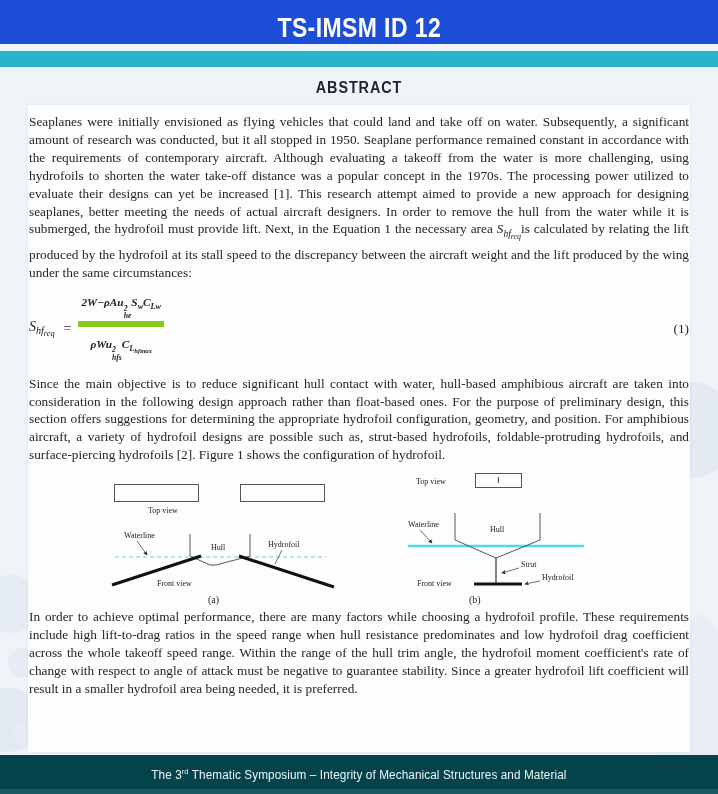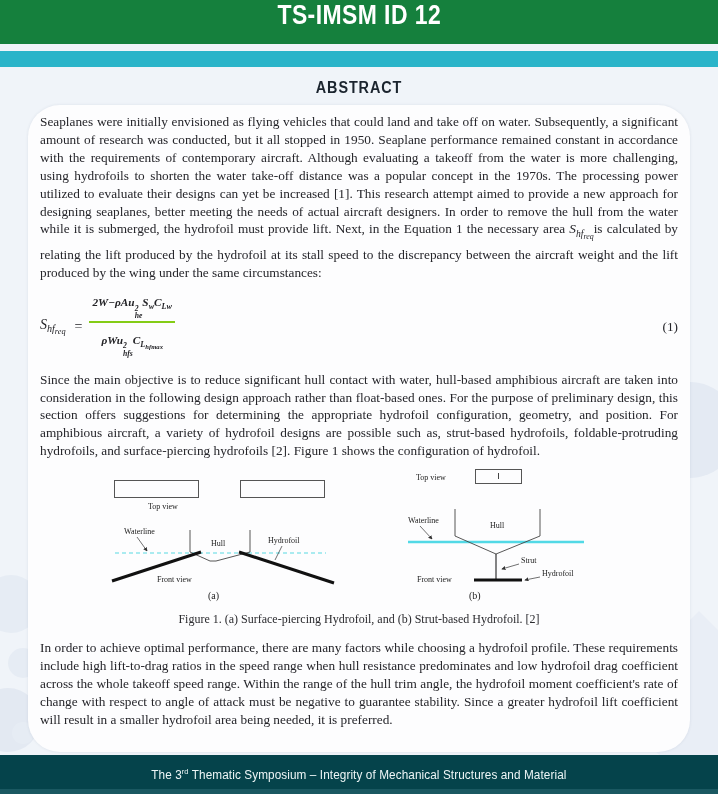--- a/index.html
+++ b/index.html
@@ -3,22 +3,22 @@
 <meta charset="utf-8">
 <style>
   html,body{margin:0;padding:0;}
   body{
     width:718px;height:794px;position:relative;overflow:hidden;
     background:#f0f4f9;
     font-family:"Liberation Serif", serif;
   }
   
   .top-bar{
-    height:44px;background:#15803d;
-    display:flex;align-items:flex-start;justify-content:center;
+    height:44px;background:#1d4ed8;
+    display:flex;align-items:flex-end;justify-content:center;
     position:relative;z-index:2;
   }
   .top-bar .title{
     color:#ffffff;font-family:"Liberation Sans",sans-serif;
     font-weight:700;font-size:27px;letter-spacing:0.5px;
     display:inline-block;transform:scaleX(0.85);
   }
   .accent-stripe{height:16px;background:#2ab4c9;margin-top:7px;position:relative;z-index:2;}
   .footer-bar{
     position:absolute;left:0;bottom:0;width:718px;height:39px;
@@ -43,39 +43,38 @@
   .abstract-row .h{
     display:inline-block;font-family:"Liberation Sans",sans-serif;
     font-weight:700;font-size:16px;letter-spacing:1px;color:#1b242e;
     transform:scaleX(0.9);line-height:18px;
   }
   
   .sheet{
     position:relative;z-index:1;margin:0 28px;background:#fdfdfe;
     box-shadow:0 0 3px rgba(40,60,90,0.10);
     box-sizing:border-box;height:647px;overflow:hidden;
-    padding:8px 12px 6px;
-    border-radius:32px;
+    padding:8px 1px 6px;
   }
   .para{
     margin:0;font-size:13.3px;line-height:17.9px;color:#25252a;
     text-align:justify;
   }
   
   .imath{font-style:italic;white-space:nowrap;}
   .sb{font-size:0.72em;vertical-align:-0.32em;}
   .sb2{font-size:0.82em;vertical-align:-0.28em;}
   .eq-row{
     display:flex;align-items:center;margin:15px 0 13px;
     font-style:italic;color:#222226;
   }
   .eq-lhs{font-size:14px;font-style:italic;}
   .eq-eq{font-size:14px;margin:0 7px 0 9px;font-style:normal;}
   .frac{display:inline-block;text-align:center;vertical-align:middle;font-size:11.3px;font-weight:600;}
-  .frac .num{display:block;border-bottom:2px solid #84cc16;padding:0 3px 1px;}
+  .frac .num{display:block;border-bottom:6px solid #84cc16;padding:0 3px 1px;}
   .frac .den{display:block;padding-top:1px;margin-top:10px;}
   .ss{display:inline-flex;flex-direction:column;font-size:0.68em;line-height:1;vertical-align:-0.55em;text-align:left;}
   .eq-no{margin-left:auto;font-style:normal;font-size:13.3px;color:#25252a;}
   
   .figure{margin-top:8px;}
   .fig-panels{display:flex;justify-content:center;align-items:flex-start;gap:68px;}
   .fig-caption{text-align:center;font-size:12px;color:#2a2a2e;margin:8px 0 12px;}
   svg text{font-family:"Liberation Serif",serif;font-size:8px;fill:#222;}
   svg .tag{font-size:10px;}
 </style>
@@ -171,21 +170,20 @@
         <text x="113" y="95">Strut</text>
         <line x1="111" y1="96" x2="94" y2="101" stroke="#333" stroke-width="0.7" marker-end="url(#arrB)"></line>
 
         <line x1="66" y1="112" x2="114" y2="112" stroke="#111" stroke-width="2.8"></line>
         <text x="134" y="108">Hydrofoil</text>
         <line x1="132" y1="109" x2="117" y2="112" stroke="#333" stroke-width="0.7" marker-end="url(#arrB)"></line>
         <text x="9" y="114">Front view</text>
         <text x="61" y="131" class="tag">(b)</text>
       </svg>
     </div>
-    <div class="fig-caption">Figure 1. (a) Surface-piercing Hydrofoil, and (b) Strut-based Hydrofoil. [2]</div>
   </div>
 
   <p class="para">In order to achieve optimal performance, there are many factors while choosing a hydrofoil profile. These requirements include high lift-to-drag ratios in the speed range when hull resistance predominates and low hydrofoil drag coefficient across the whole takeoff speed range. Within the range of the hull trim angle, the hydrofoil moment coefficient's rate of change with respect to angle of attack must be negative to guarantee stability. Since a greater hydrofoil lift coefficient will result in a smaller hydrofoil area being needed, it is preferred.</p>
 </div>
 
 <div class="footer-bar">
   <span class="ftext"><span>The 3</span><sup>rd</sup><span> Thematic Symposium – Integrity of Mechanical Structures and Material</span></span>
 </div>
 
 </body></html>

